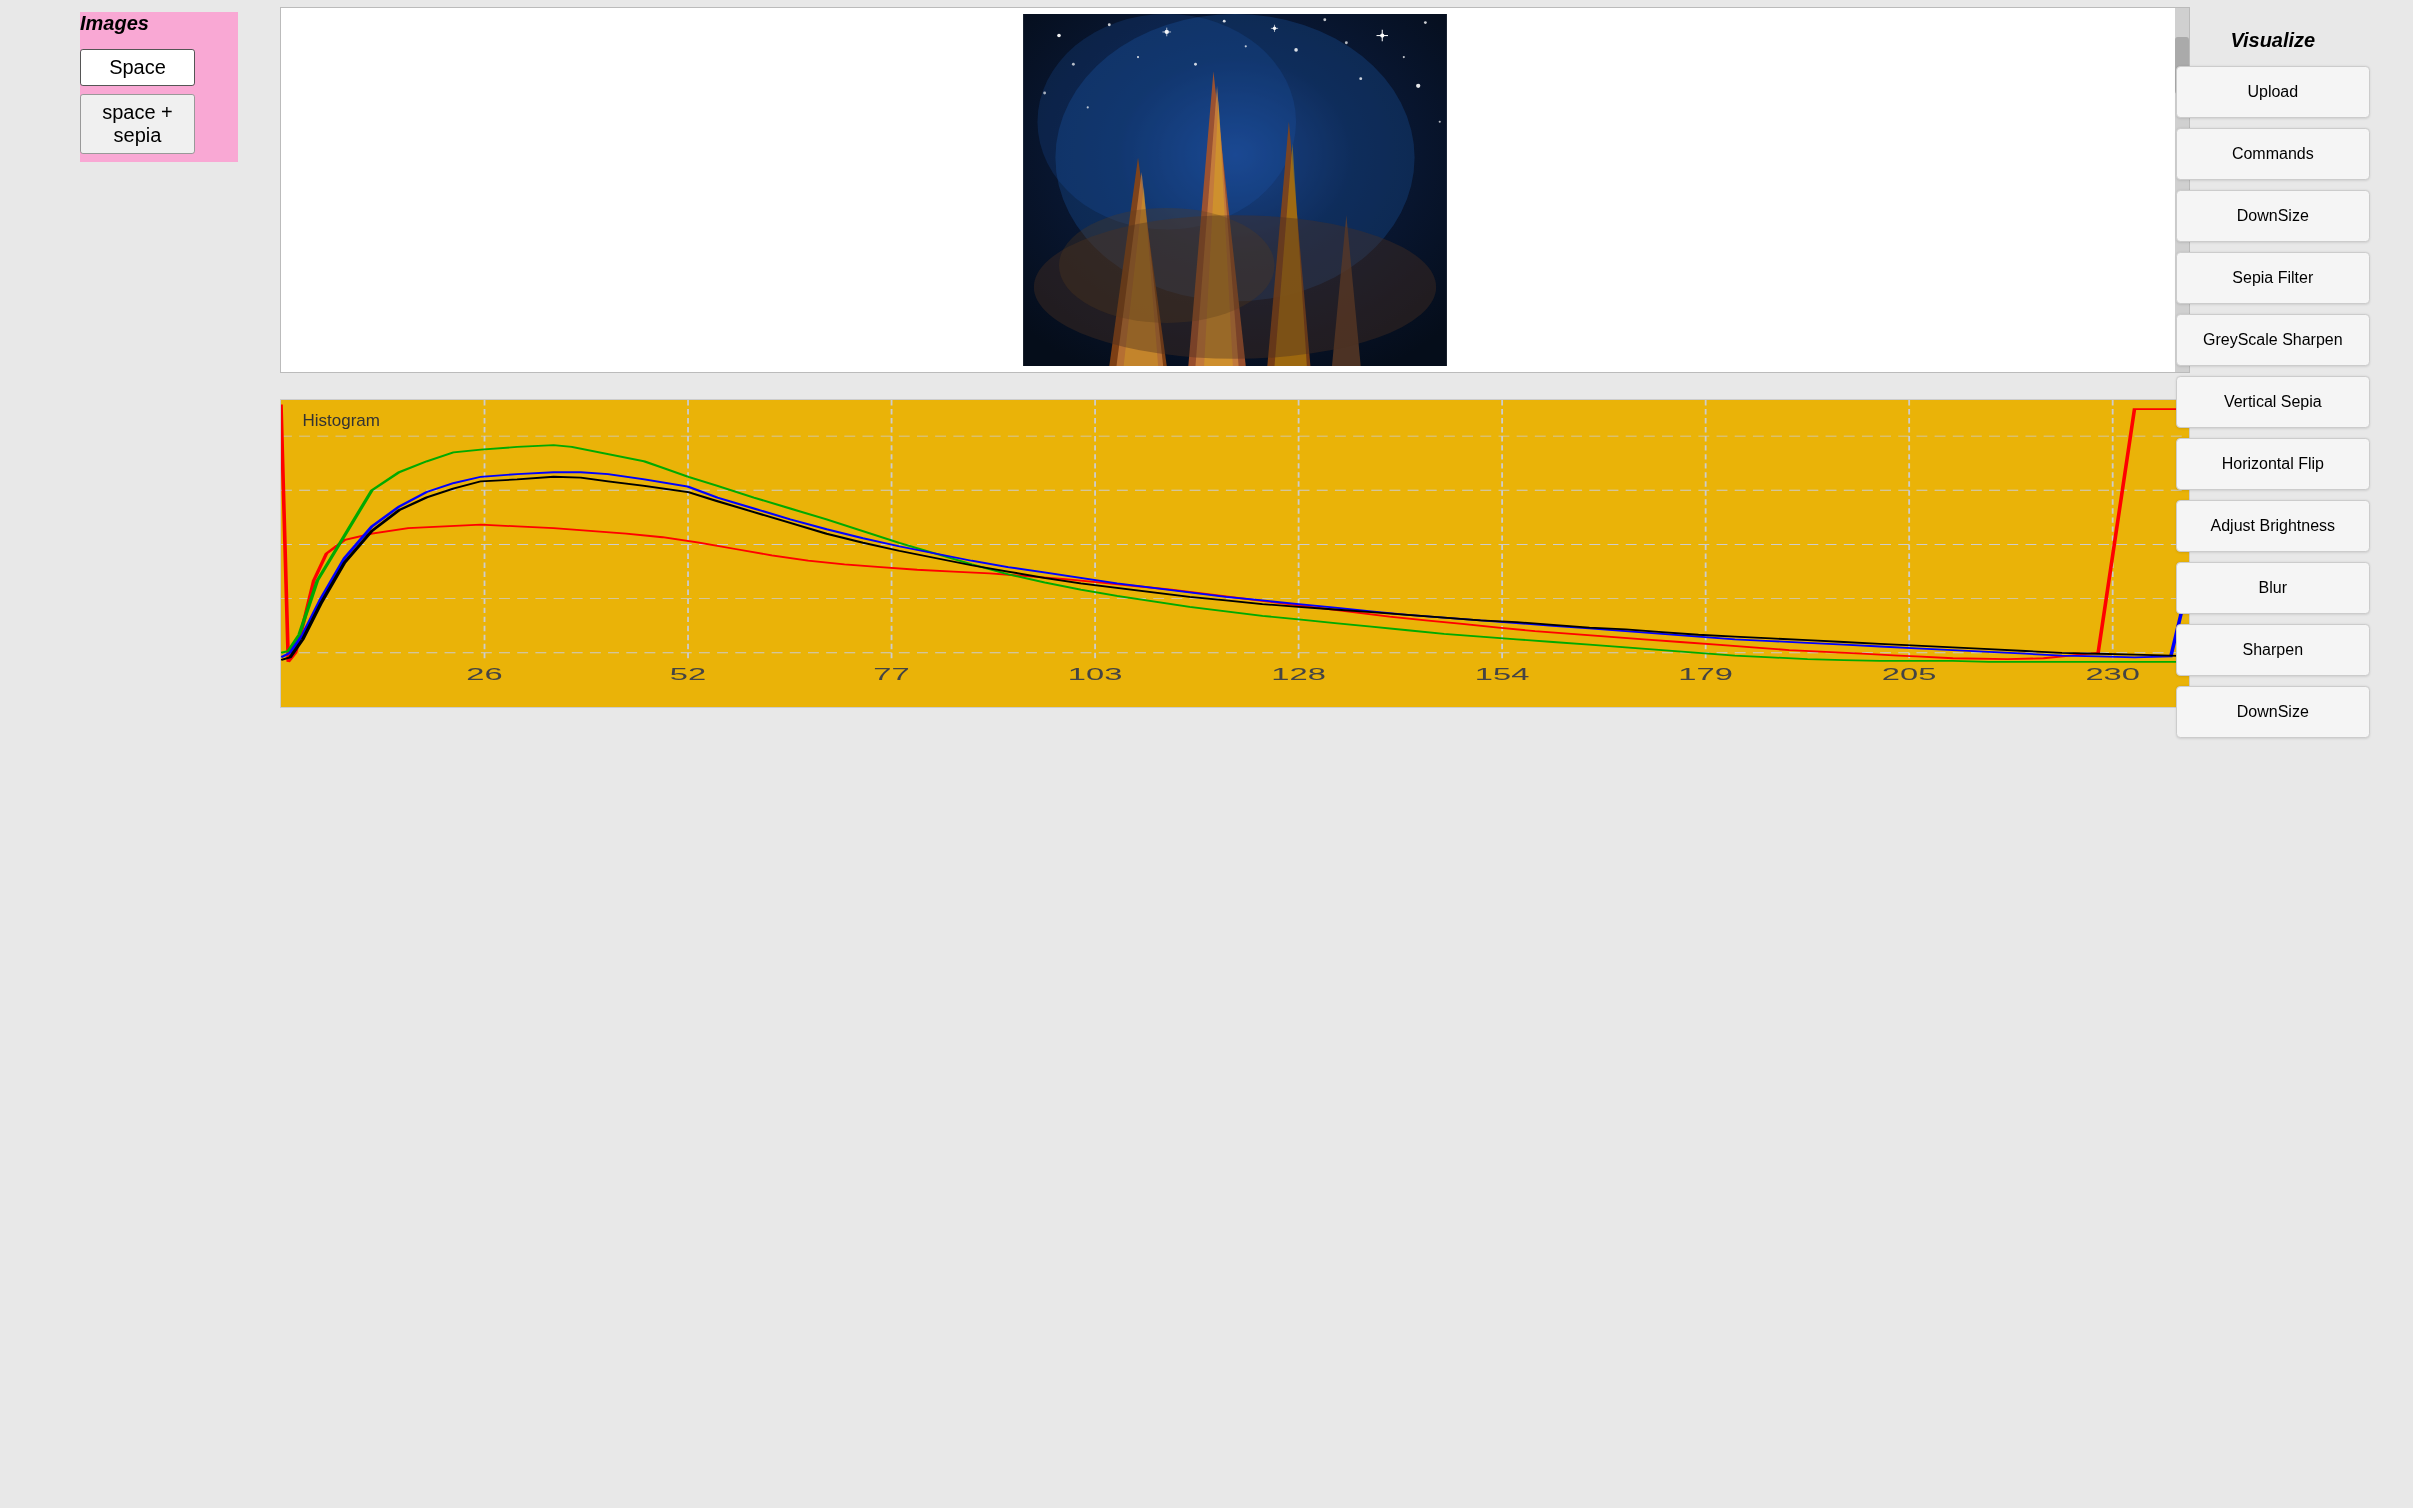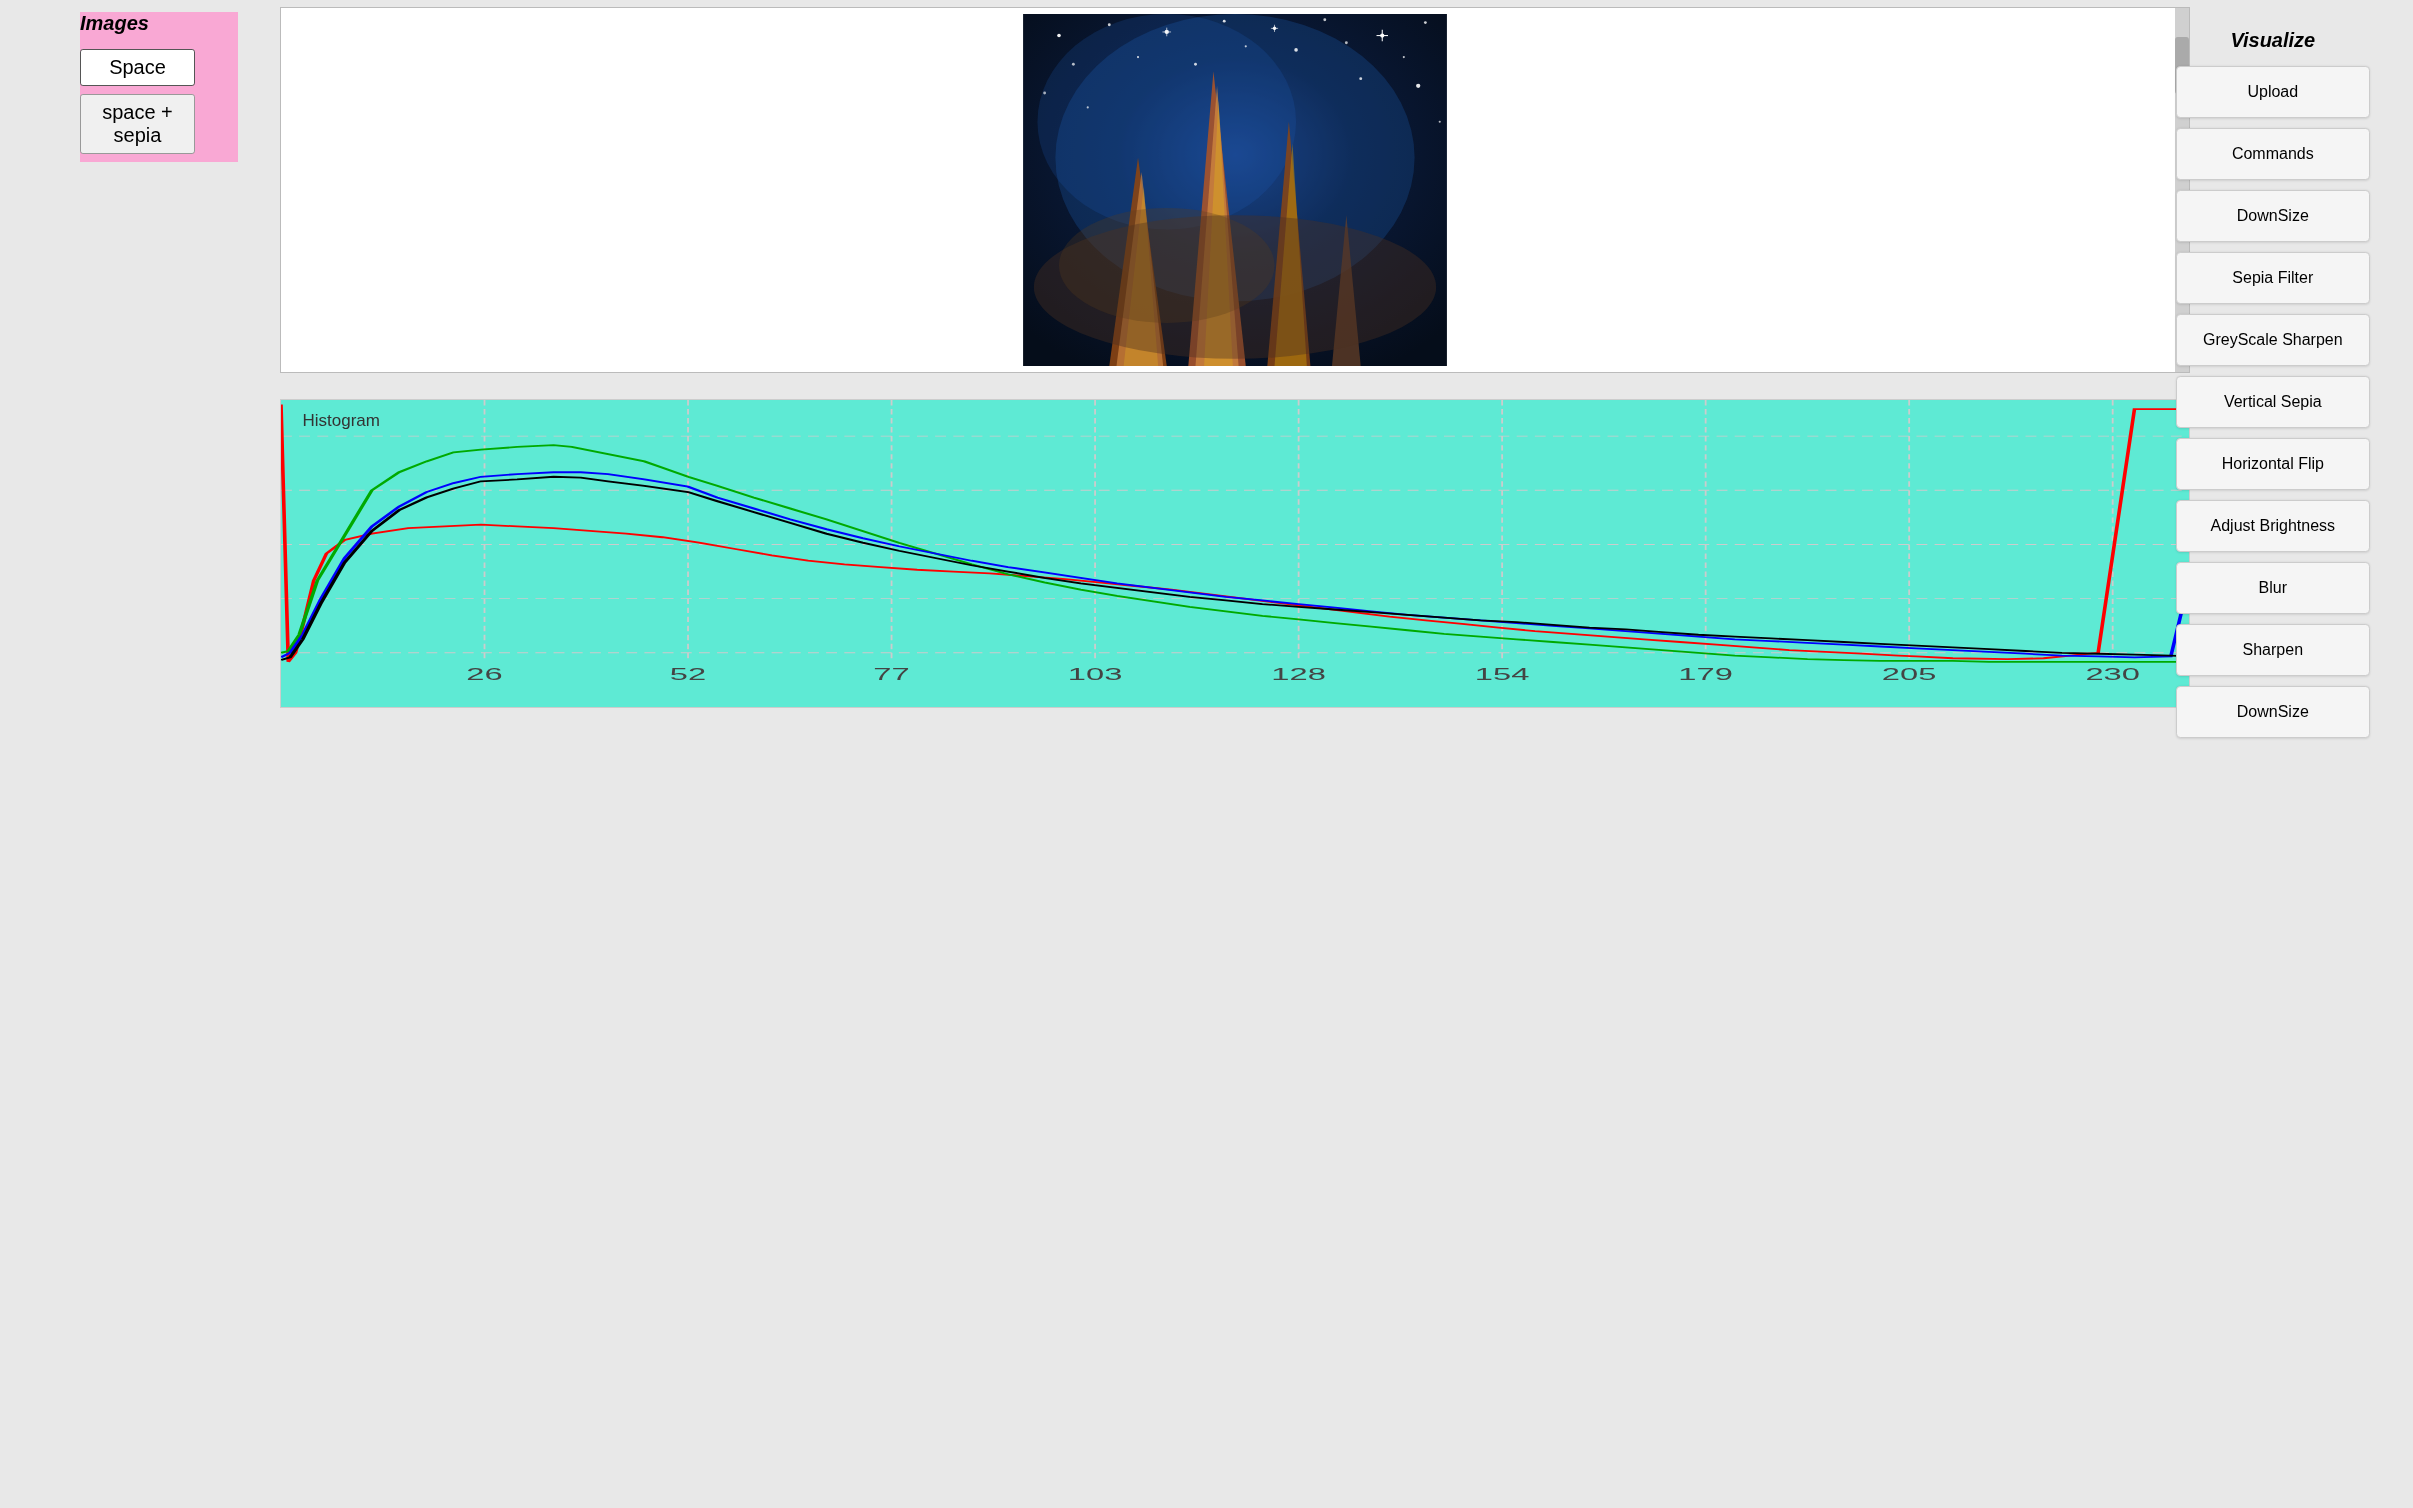--- a/index.html
+++ b/index.html
@@ -87,21 +87,21 @@
       border-radius: 2.9px;
     }
 
     
     .histogram-container {
       position: absolute;
       top: 399px;
       left: 0;
       right: 0;
       height: 309px;
-      background: #5eead4;
+      background: #eab308;
       border: 0.7px solid #ccc;
       padding: 21.5px 21.5px 36px 50px;
     }
 
     .histogram-title {
       font-size: 17px;
       font-weight: normal;
       color: #333;
       position: absolute;
       top: 10.8px;

